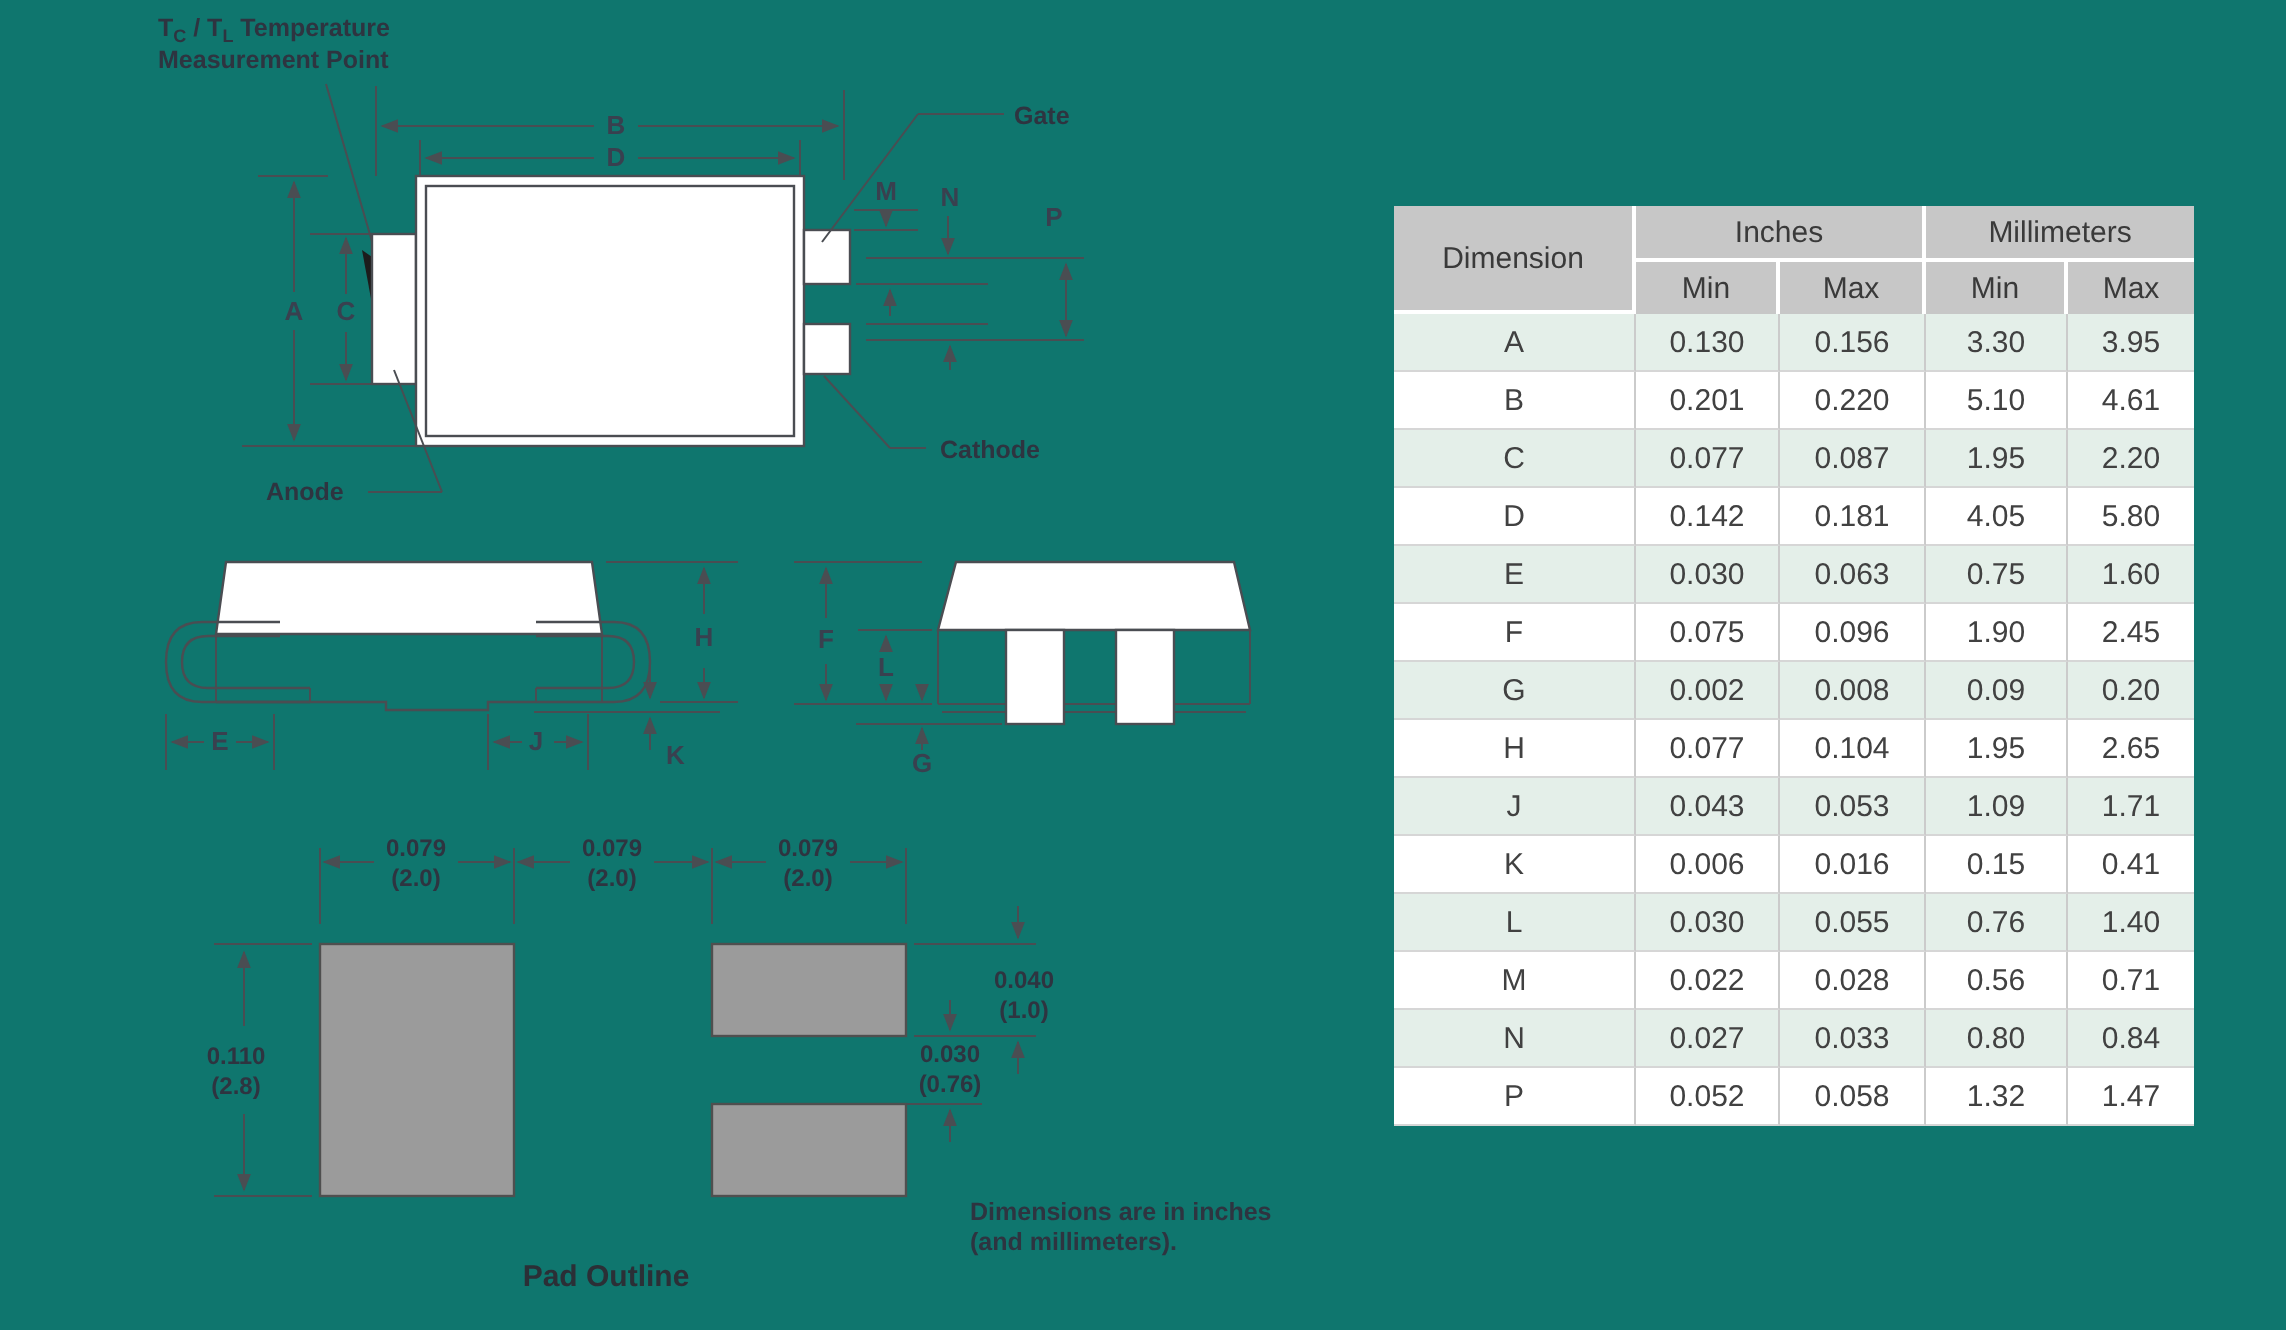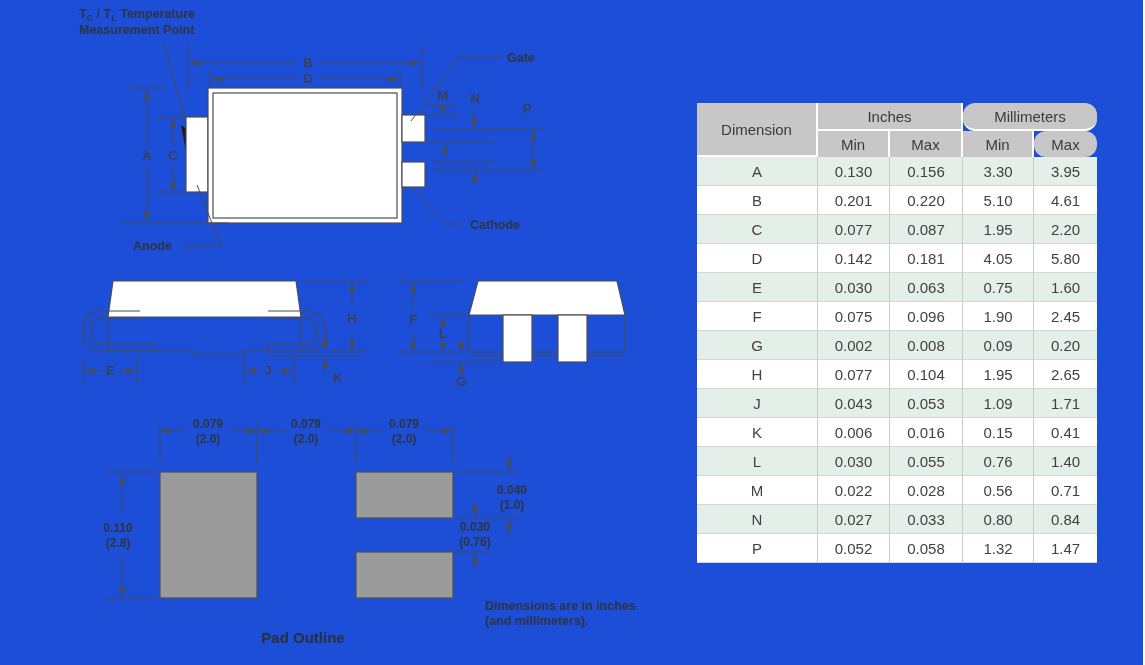--- a/index.html
+++ b/index.html
@@ -1,34 +1,34 @@
 <!DOCTYPE html>
 <html><head>
 <meta charset="utf-8">
 <style>
   html,body{margin:0;padding:0;background:#ffffff;}
-  .page{position:relative;width:1143px;height:665px;background:#1d4ed8;overflow:hidden;
+  .page{position:relative;width:1143px;height:665px;background:#0f766e;overflow:hidden;
         font-family:"Liberation Sans",sans-serif;}
   .drawing-svg{position:absolute;left:0;top:0;}
   svg text{fill:#2e3440;}
   .dim-letter{font-size:13px;font-weight:bold;fill:#39404f;}
   .part-label{font-size:12.5px;font-weight:bold;fill:#2e3440;}
   .pad-num{font-size:12px;font-weight:bold;fill:#2e3440;}
   .note-txt{font-size:12.5px;font-weight:bold;fill:#2e3440;}
   .caption-txt{font-size:15px;font-weight:bold;fill:#2b2f36;}
   .thin{stroke:#4a4d52;stroke-width:1;fill:none;}
   .shape{stroke:#4a4d52;stroke-width:1.2;fill:#ffffff;}
   .shape-nf{stroke:#4a4d52;stroke-width:1.2;fill:none;}
 
   .dim-table{position:absolute;left:697px;top:103px;width:400px;border-collapse:separate;
              border-spacing:0;table-layout:fixed;font-size:15px;color:#414141;}
   .dim-table th{background:#c7c7c7;font-weight:normal;color:#3a3a3a;text-align:center;
                 padding:0;height:26px;}
   .dim-table thead th{border-right:2px solid #ffffff;}
-  .dim-table thead tr th:last-child{border-right:none;border-radius:12px;}
+  .dim-table thead tr th:last-child{border-right:none;}
   .dim-table thead tr.grp th{border-bottom:2px solid #ffffff;}
   .dim-table thead th.dimhead{border-bottom:2px solid #ffffff;}
   .dim-table tbody td{height:26px;text-align:center;border-bottom:1px solid #d6d6d6;
                       border-right:1px solid #cbcbcb;background:#ffffff;}
   .dim-table tbody td:last-child{border-right:none;}
   .dim-table tbody tr:nth-child(odd) td{background:#e4efe9;}
   .c0{width:121px;} .c1{width:72px;} .c2{width:73px;} .c3{width:71px;} .c4{width:63px;}
 </style>
 </head>
 <body>

